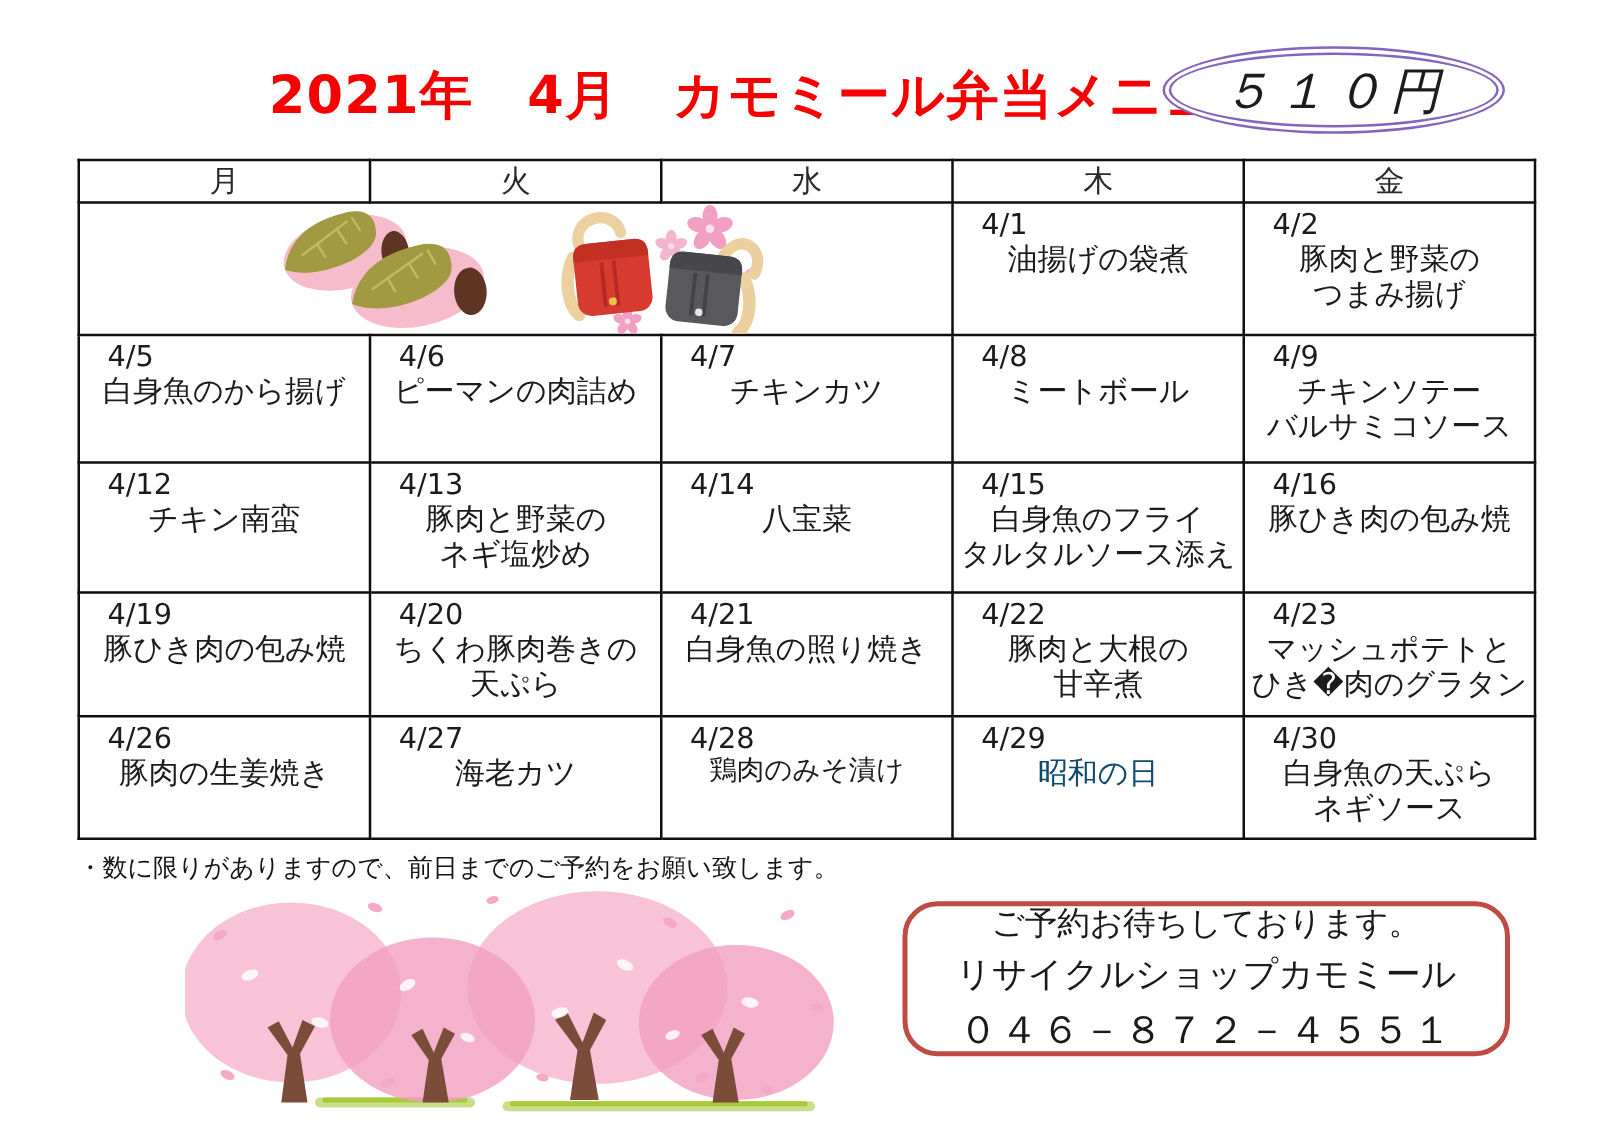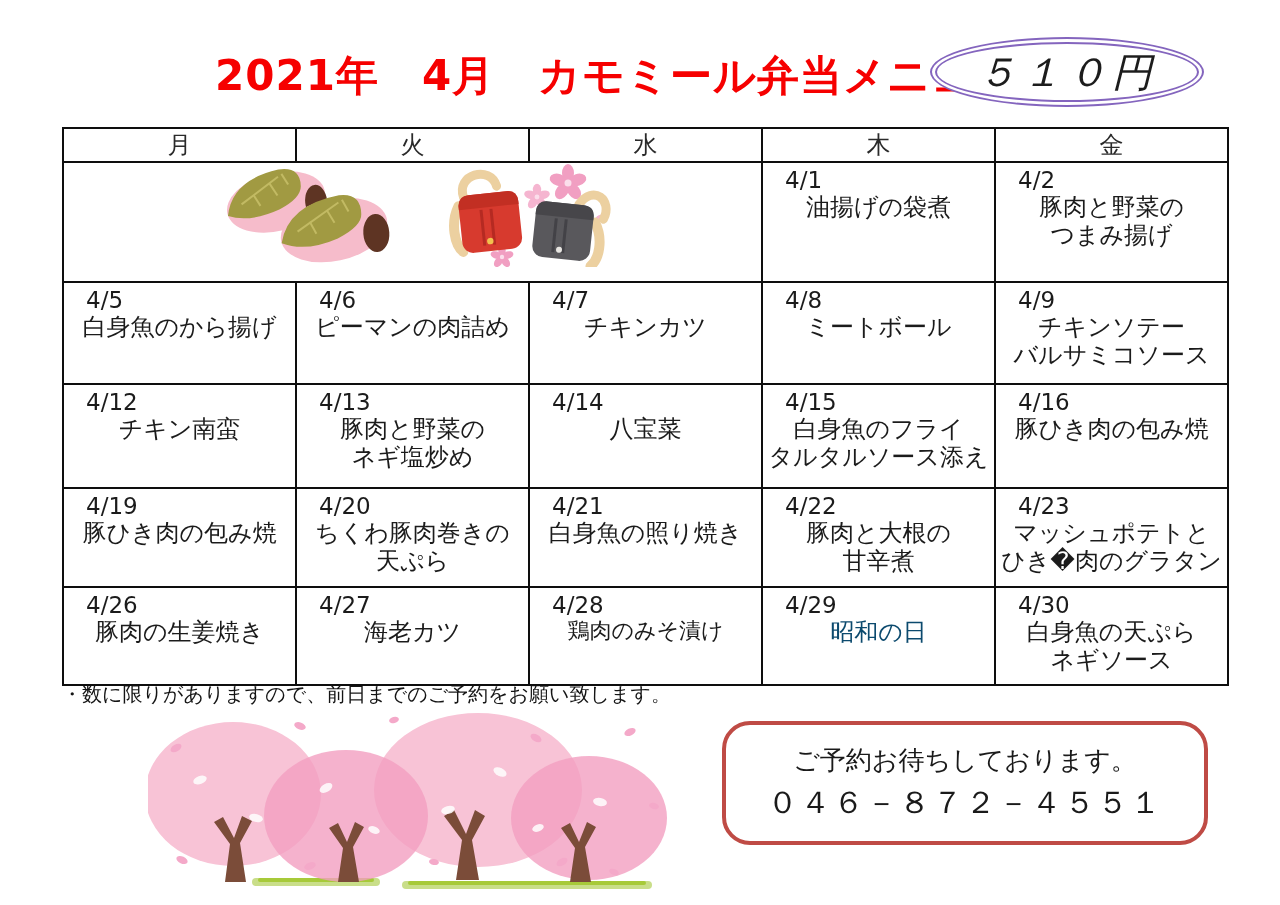--- a/index.html
+++ b/index.html
@@ -53,21 +53,21 @@
       </colgroup>
     <tbody>
         <tr style="height:29px;">
       <th>月</th>
       <th>火</th>
       <th>水</th>
       <th>木</th>
       <th>金</th>
     </tr>
 
-    <tr style="height:120px;margin-top:44px;">
+    <tr style="height:106px;margin-top:44px;">
       <td colspan="3" class="img-cell">
         <div class="mochi-wrap">
           <svg width="190" height="98" viewBox="0 0 190 98">
             <g transform="translate(62,34) rotate(-14)">
               <ellipse rx="50" ry="29" fill="#f6bccb"></ellipse>
               <ellipse cx="40" cy="4" rx="11" ry="17" fill="#5e3423" transform="rotate(8)"></ellipse>
               <path d="M-50,2 Q-38,-32 10,-31 Q32,-29 28,-10 Q26,2 2,8 Q-30,14 -50,2 Z" fill="#a19a42"></path>
               <g stroke="#c2ba63" stroke-width="2" fill="none">
                 <path d="M-34,-6 L8,-24"></path>
                     <path d="M-20,-12 L-16,0"></path>
@@ -346,16 +346,17 @@
         <ellipse cx="162" cy="156" rx="6" ry="3.5" transform="rotate(-20 162 156)"></ellipse>
         <ellipse cx="286" cy="152" rx="5" ry="3" transform="rotate(10 286 152)"></ellipse>
         <ellipse cx="414" cy="152" rx="6" ry="3.5" transform="rotate(-30 414 152)"></ellipse>
         <ellipse cx="466" cy="162" rx="5" ry="3" transform="rotate(20 466 162)"></ellipse>
       </g>
     </svg>
   </div>
 
   <div class="contact-box">
     <div class="contact-line1">ご予約お待ちしております。</div>
+    <div class="contact-line2">リサイクルショップカモミール</div>
     <div class="contact-phone">０４６－８７２－４５５１</div>
   </div>
 
 </div>
 
 </body></html>

